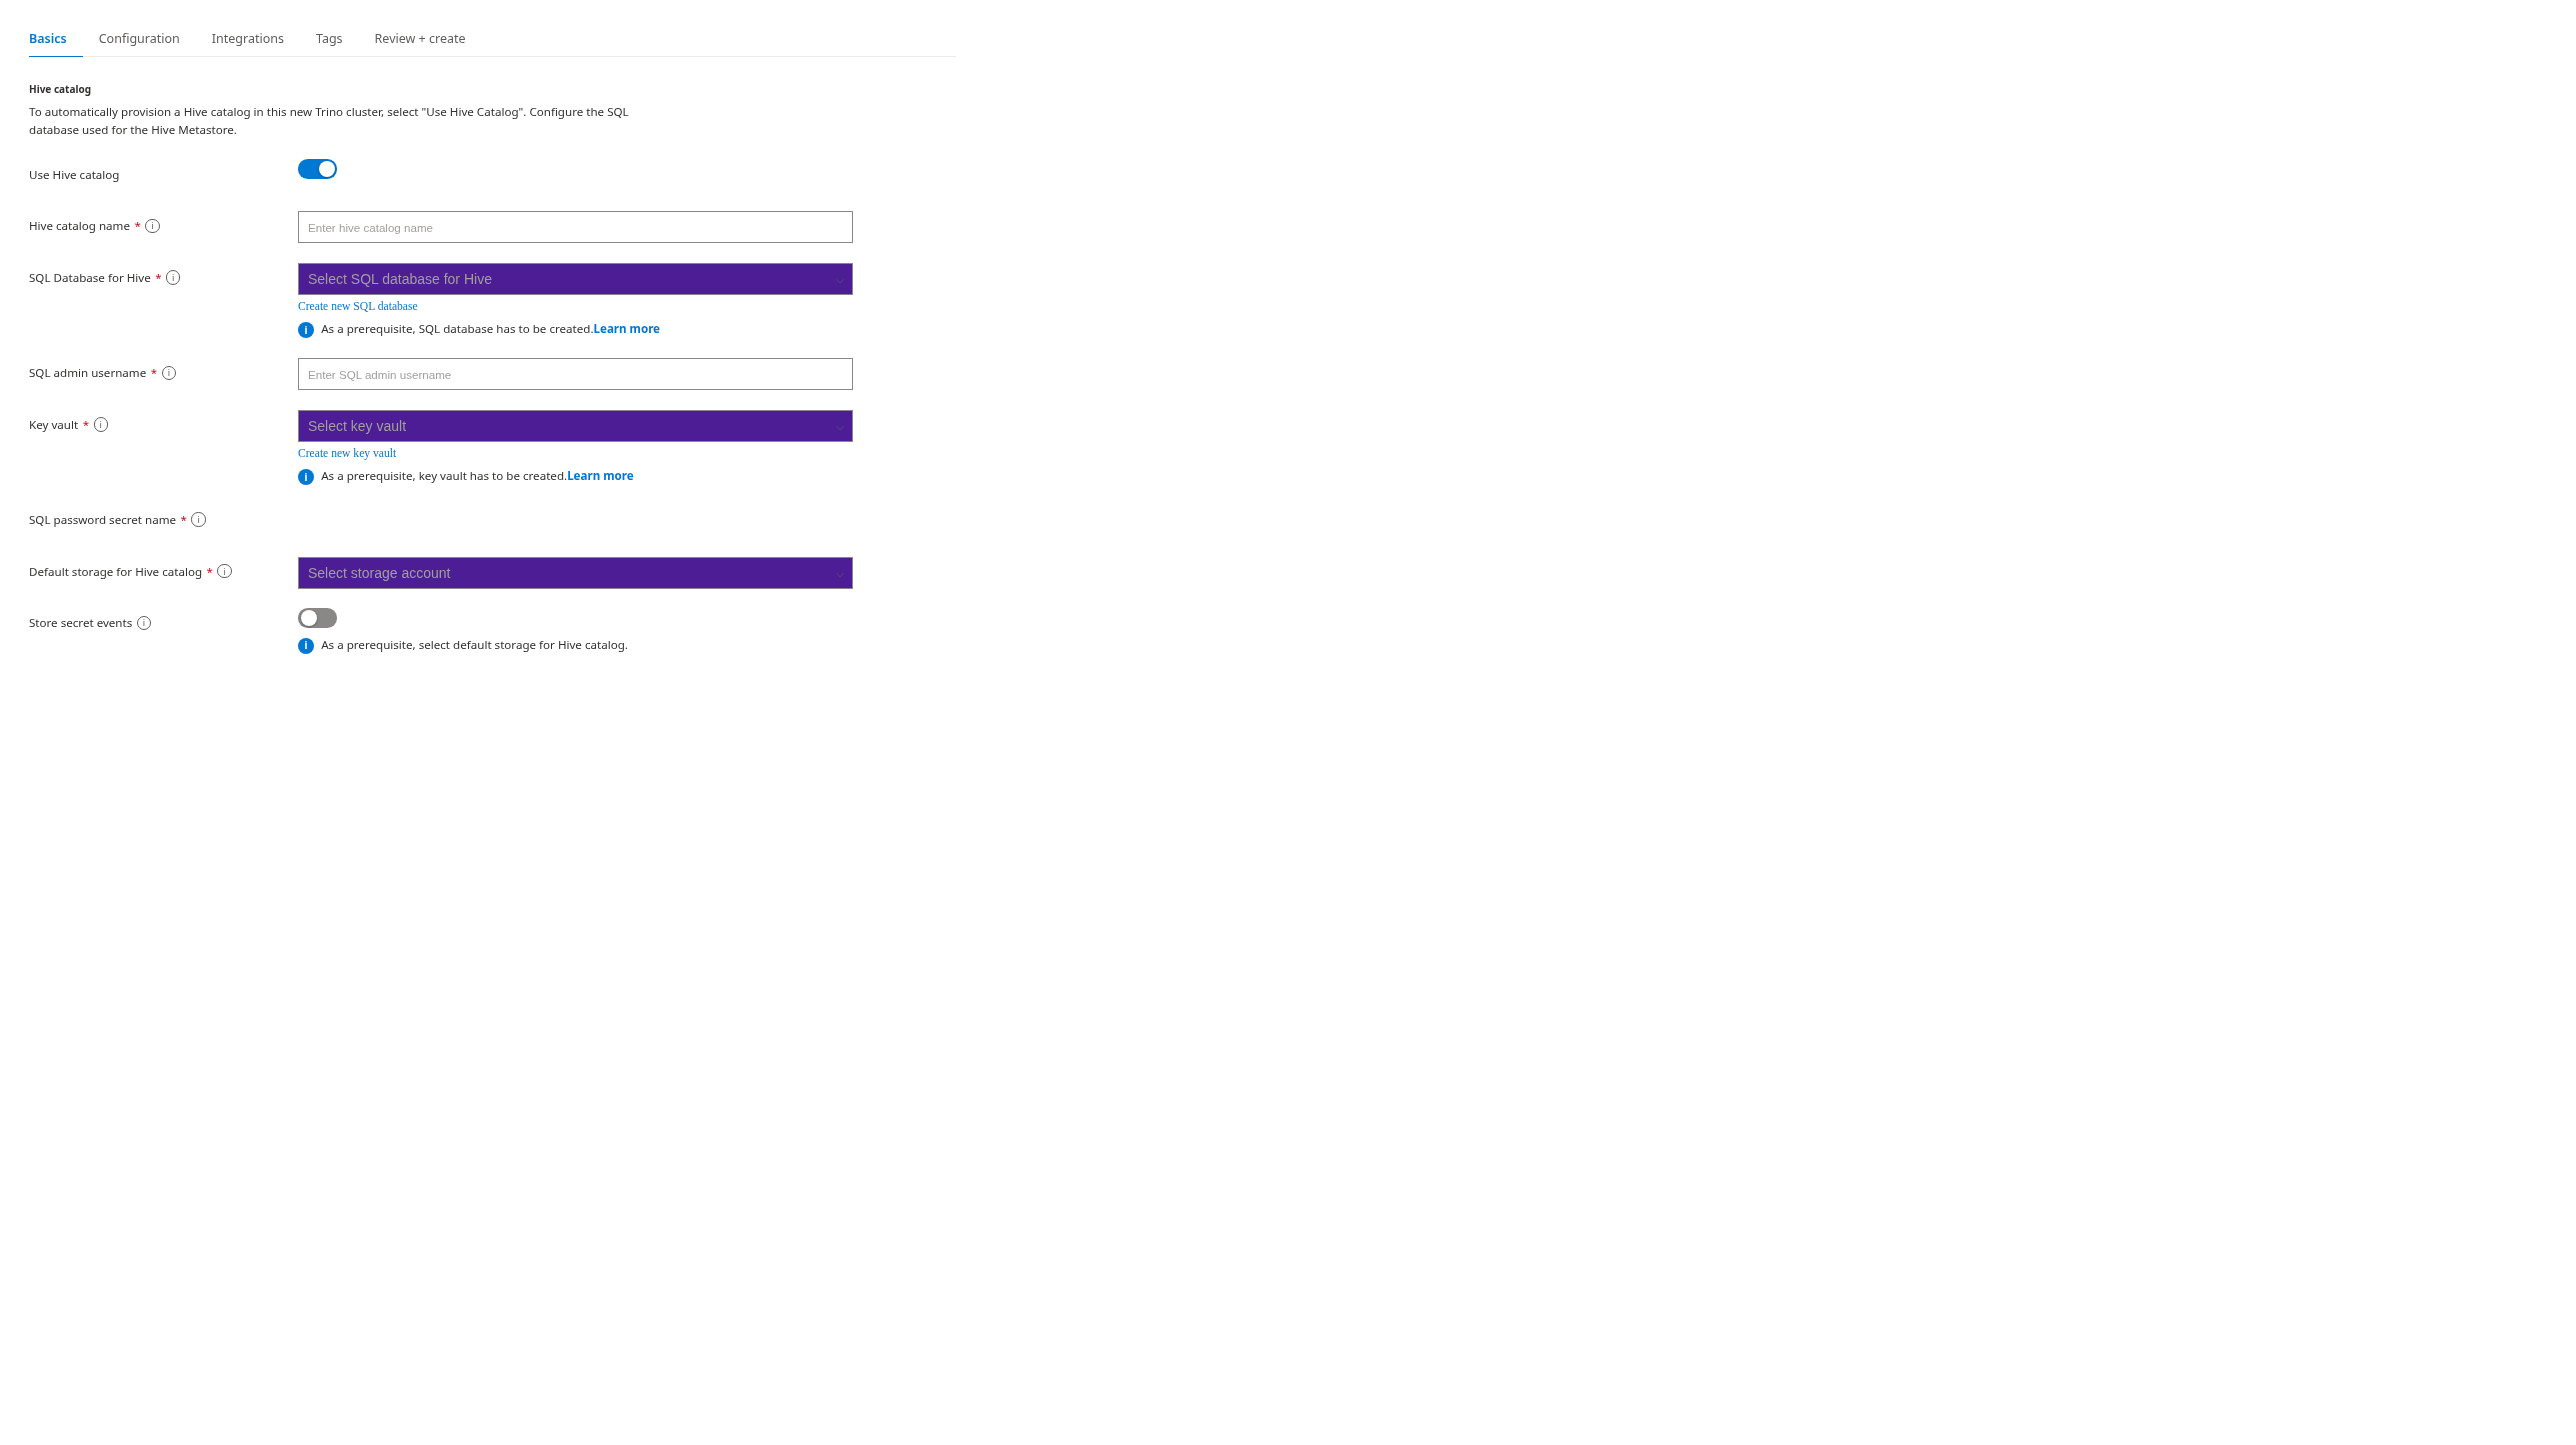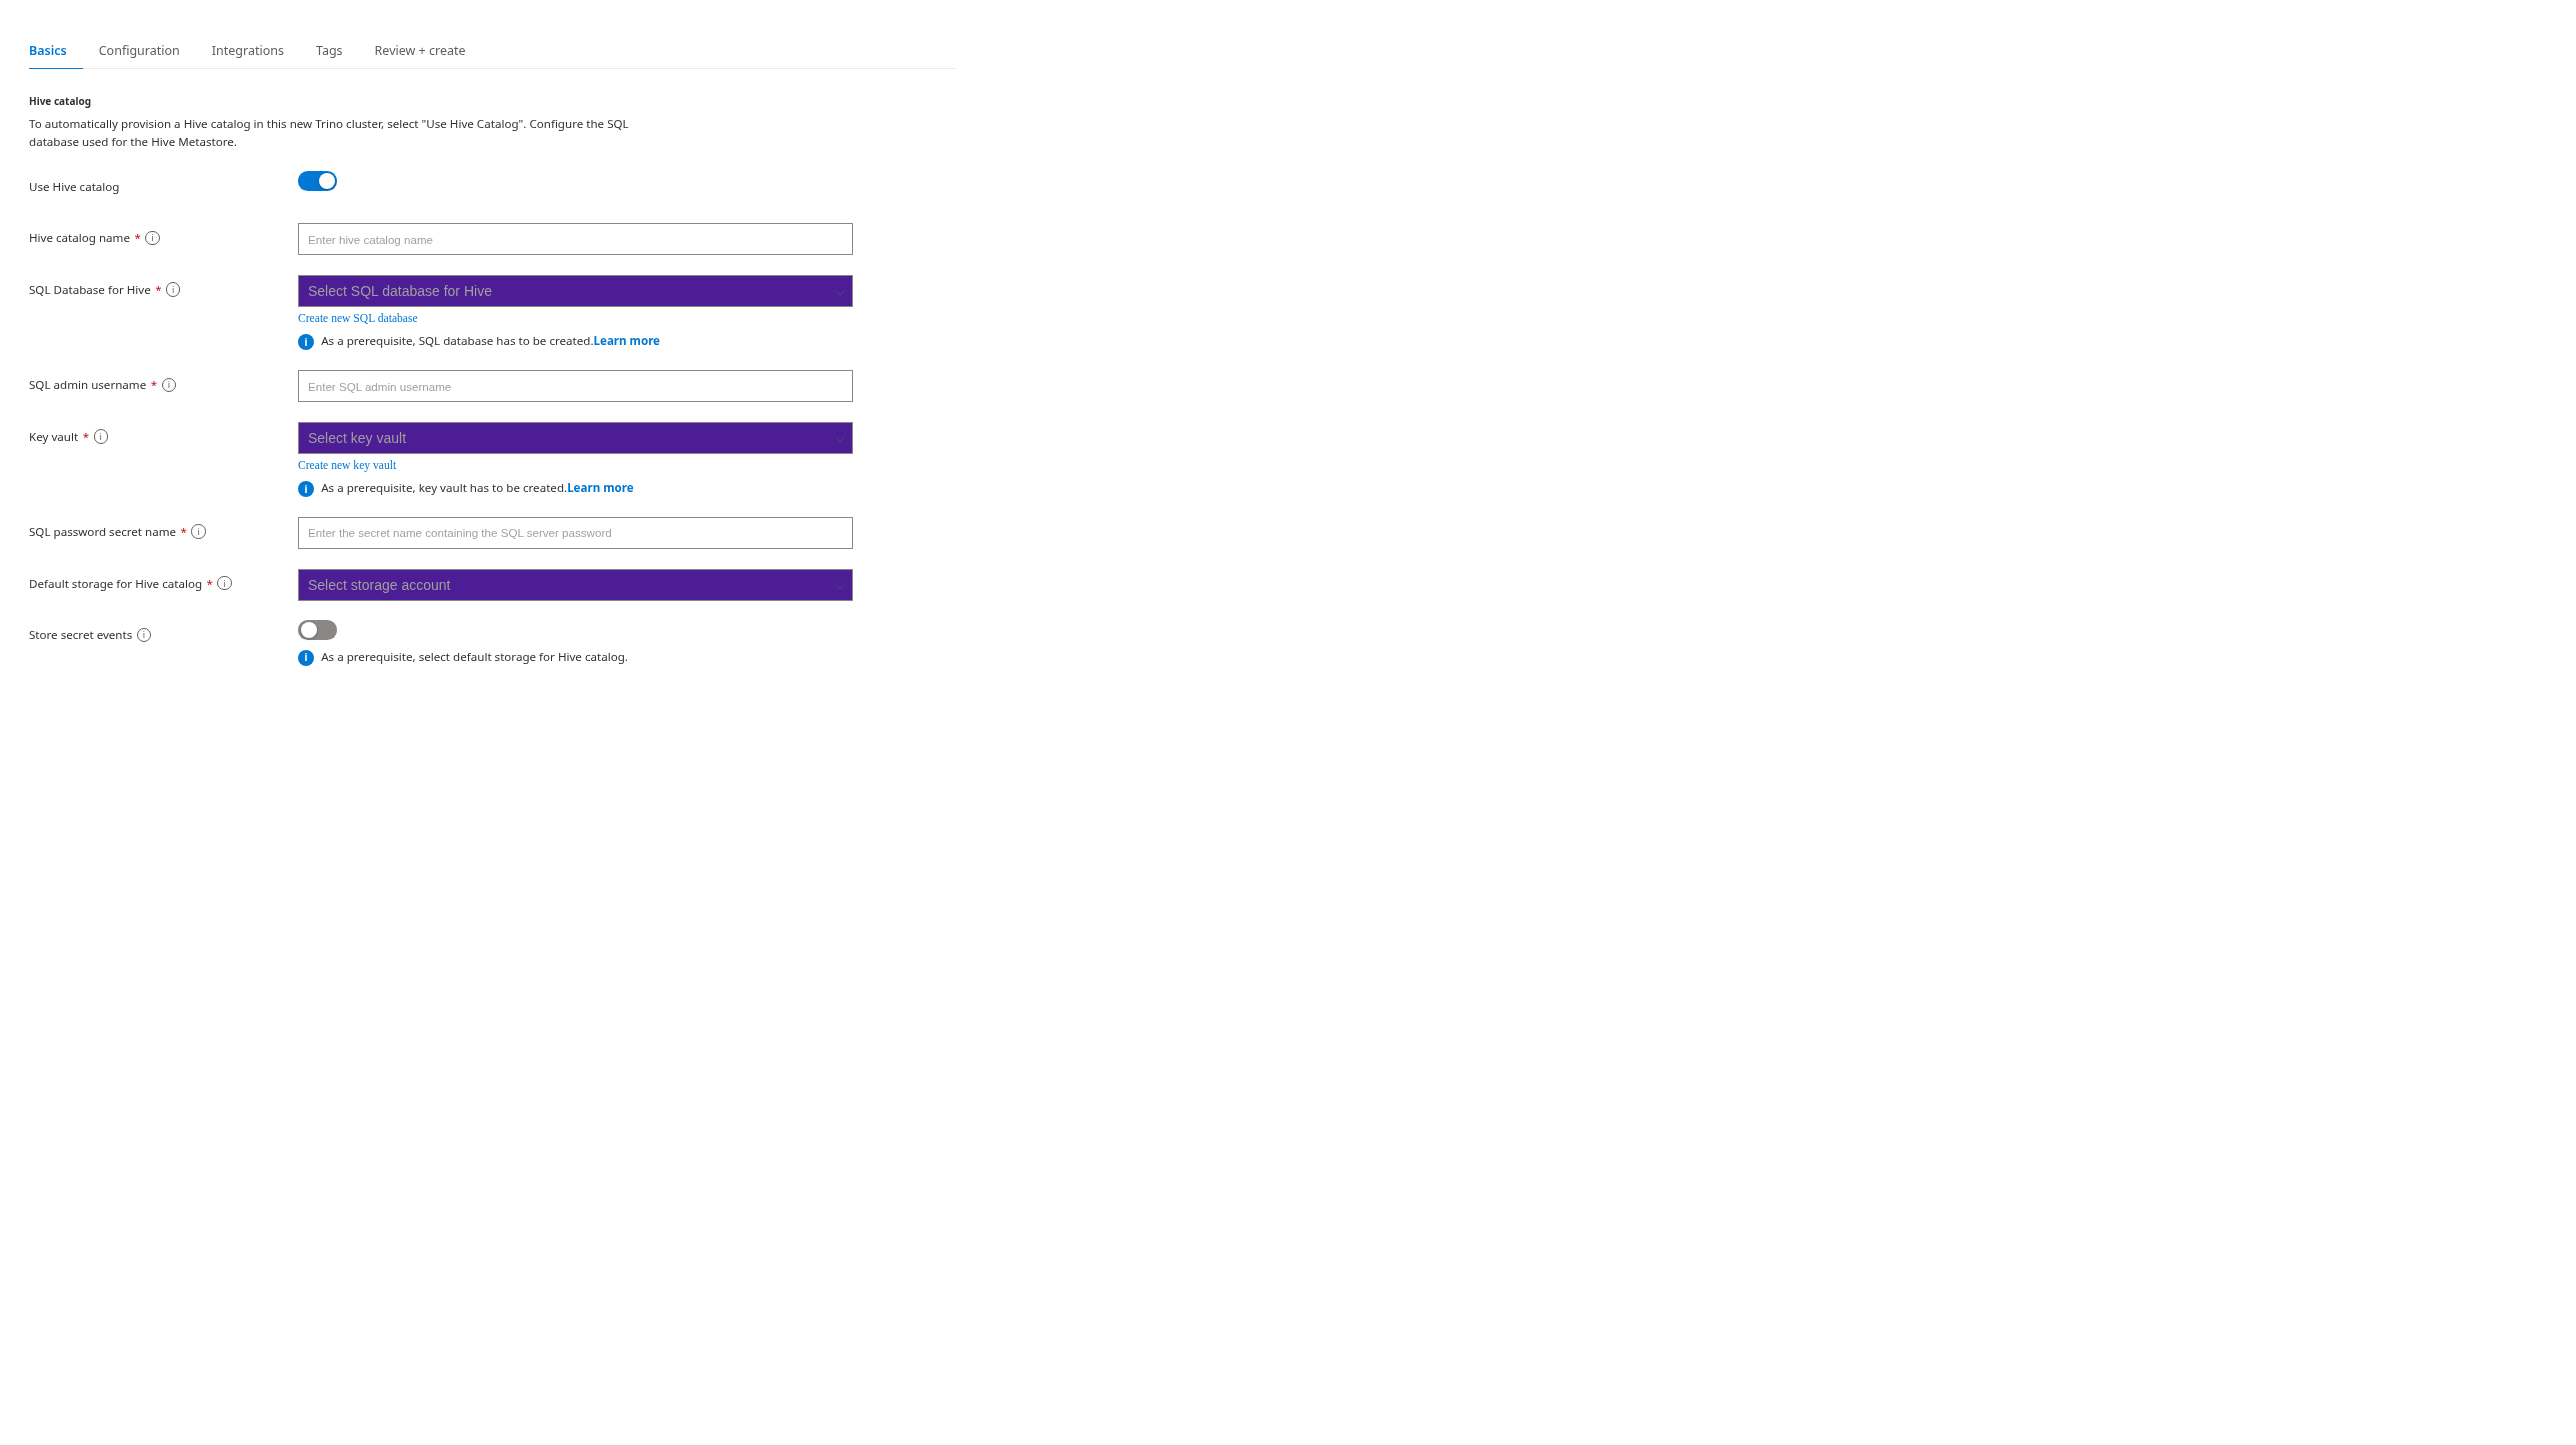--- a/index.html
+++ b/index.html
@@ -3,21 +3,21 @@
   <meta charset="utf-8">
   <style>
     * { box-sizing: border-box; margin: 0; padding: 0; }
     body {
       font-family: "Segoe UI", system-ui, sans-serif;
       font-size: 12.5px;
       background: #fff;
       color: #323130;
     }
     .container {
-      padding: 32px 29px;
+      padding: 20px 29px;
       max-width: 985px;
     }
 
     
     .tabs {
       display: flex;
       gap: 0;
       border-bottom: 0.9px solid #edebe9;
       margin-bottom: 25px;
     }
@@ -293,23 +293,20 @@
       </div>
     </div>
   </div>
 
   <div class="form-row">
     <div class="form-label">
       <span>SQL password secret name</span>
       <span class="required-star">*</span>
       <span class="info-icon">i</span>
     </div>
-    <div class="form-control">
-      <input type="text" class="text-input" placeholder="Enter the secret name containing the SQL server password" style="">
-    </div>
   </div>
 
   <div class="form-row">
     <div class="form-label">
       <span>Default storage for Hive catalog</span>
       <span class="required-star">*</span>
       <span class="info-icon">i</span>
     </div>
     <div class="form-control">
       <div class="dropdown-wrap">

